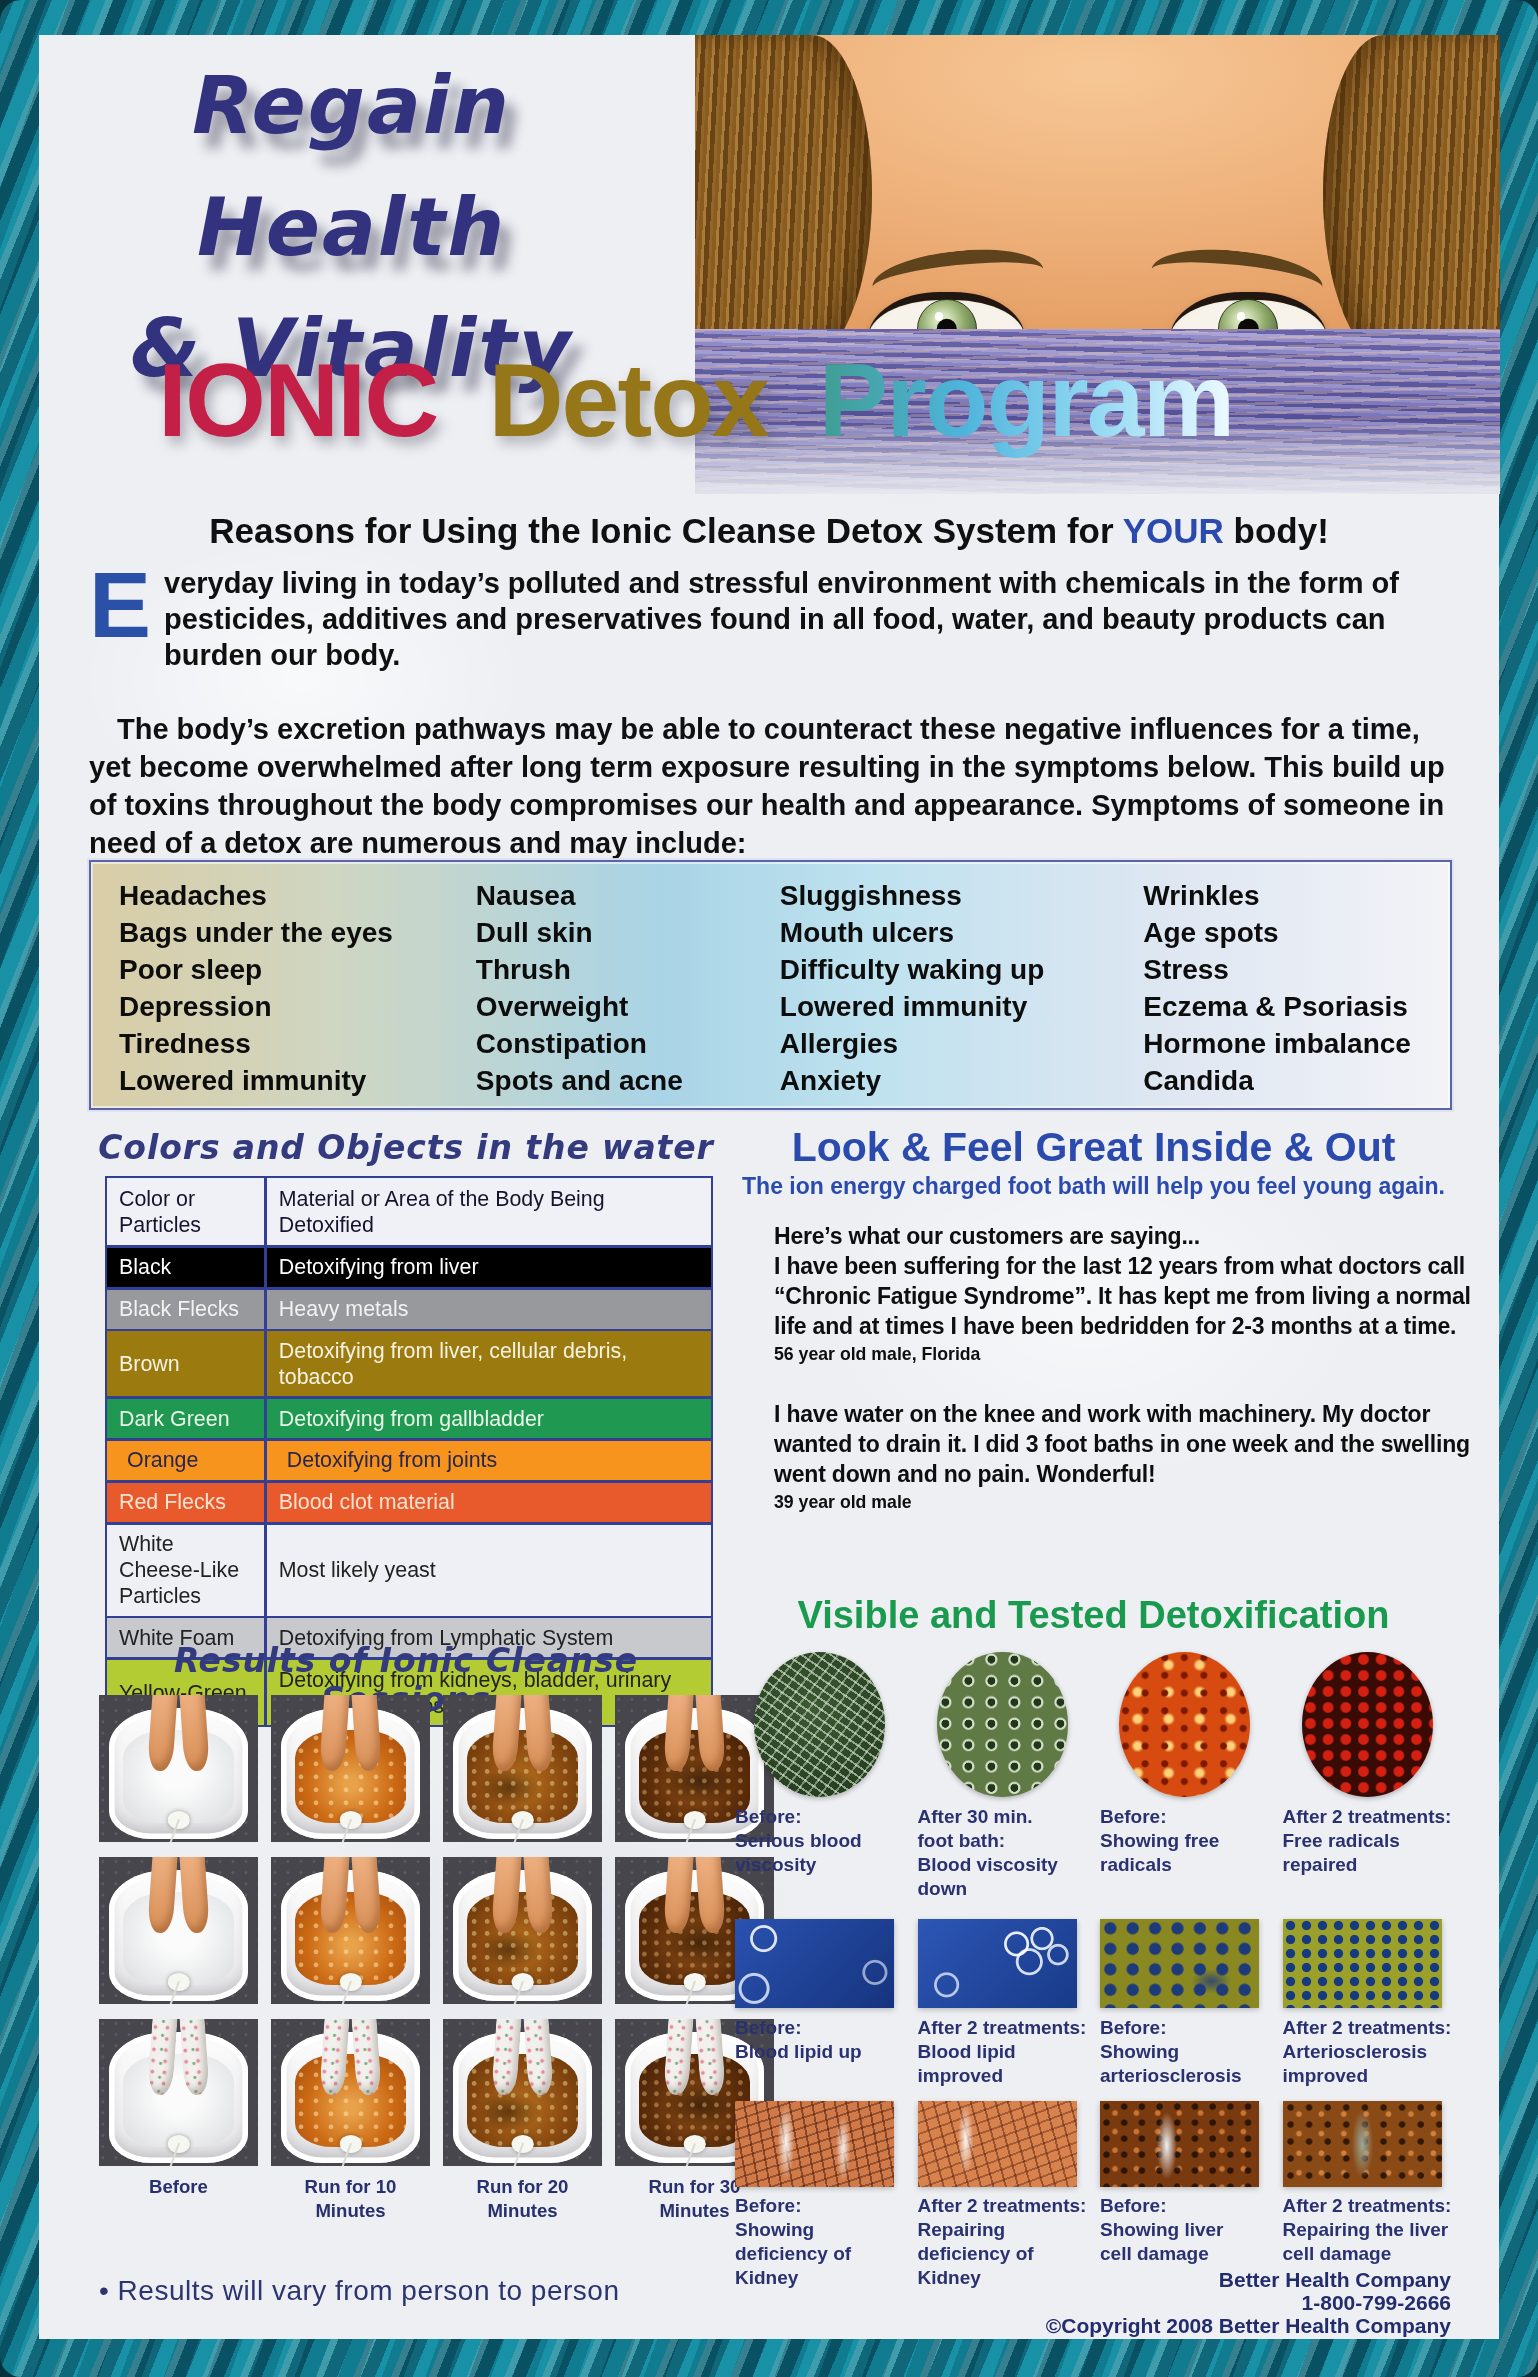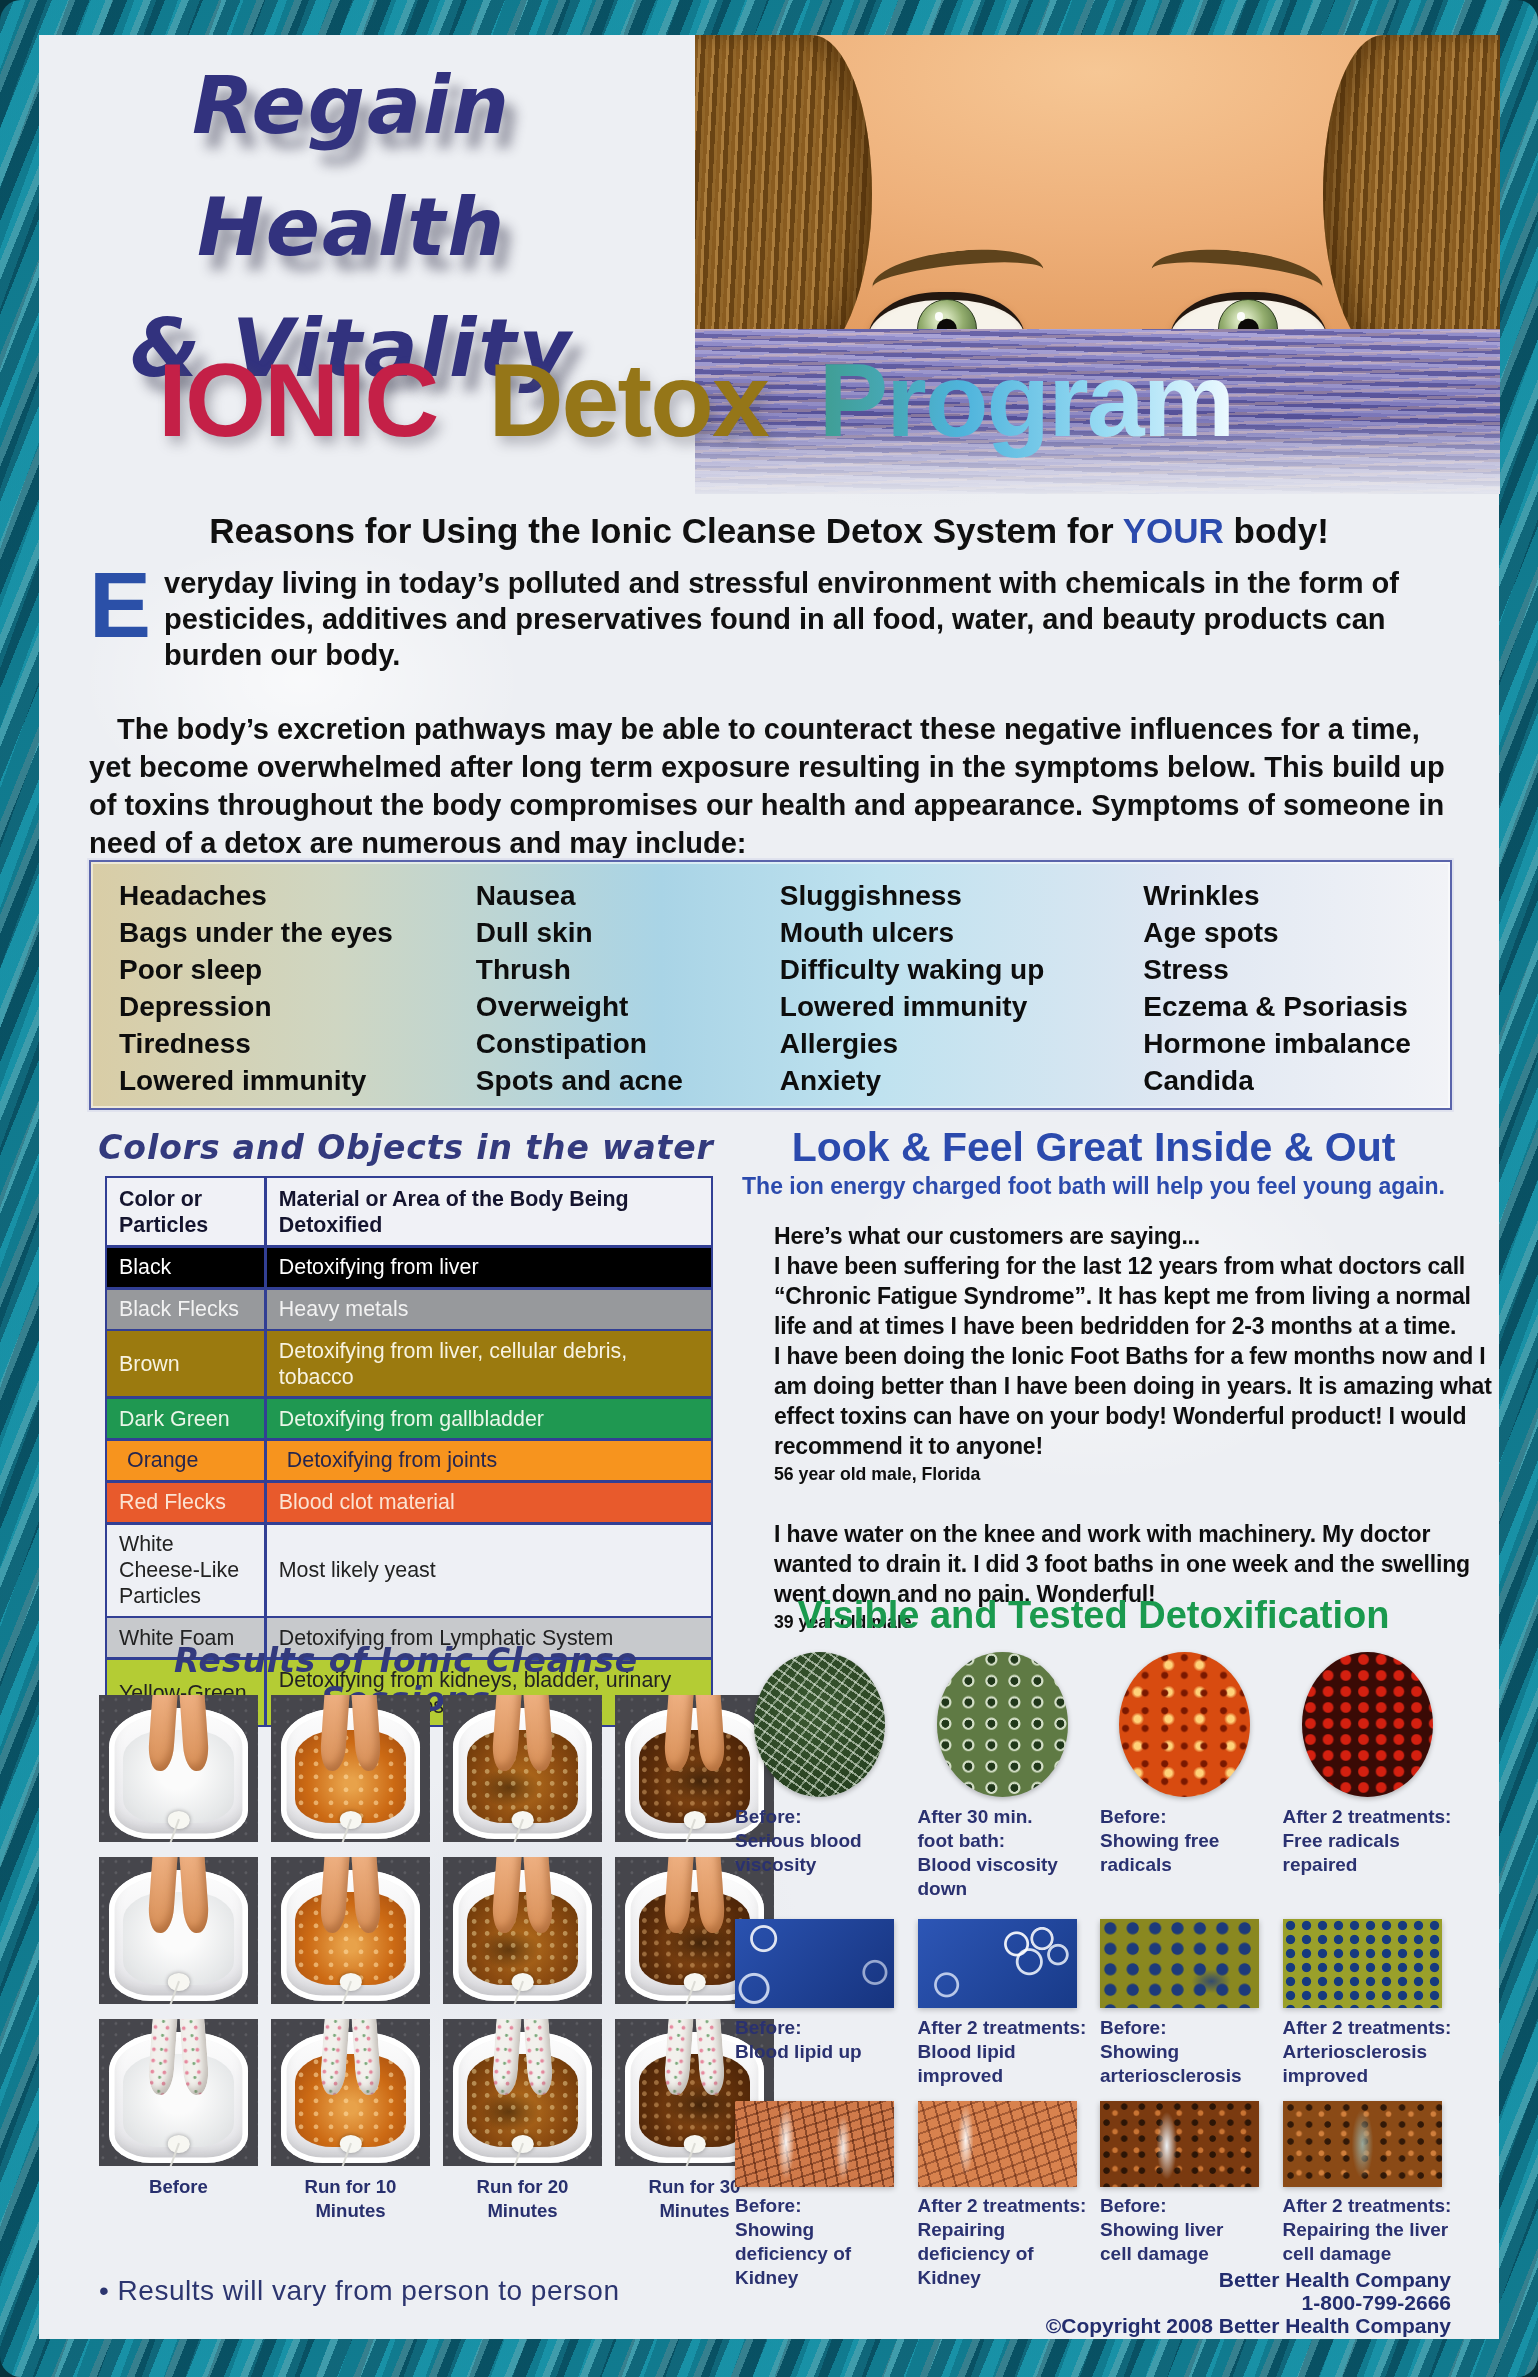--- a/index.html
+++ b/index.html
@@ -86,21 +86,21 @@
   .sym-col.c3{flex:0 0 22.5%;}
   .sym-item{font-size:28px;font-weight:700;color:#0d0d0d;line-height:37px;}
 
   
   .script-sub{font-family:cursive,"DejaVu Sans",sans-serif;font-weight:700;font-style:italic;
     color:#333a7d;text-align:center;letter-spacing:0.9px;}
   .water-heading{position:absolute;left:89px;top:1128px;width:634px;font-size:33px;}
   .water-table{position:absolute;left:105px;top:1176px;width:608px;box-sizing:border-box;
     display:grid;grid-template-columns:157px 1fr;gap:2.8px;background:#323f94;border:2.8px solid #323f94;}
   .wt-cell{padding:6.5px 12px;display:flex;align-items:center;font-size:21.4px;line-height:26px;}
-  .wt-head{background:#f0f1f6;color:#14142e;font-weight:700;min-height:54px;}
+  .wt-head{background:#f0f1f6;color:#14142e;font-weight:400;min-height:54px;}
   .r0{background:#000000;color:#ffffff;}
   .r1{background:#97999c;color:#f2f2f2;}
   .r2{background:#9b7a0f;color:#f7f3e2;}
   .r3{background:#1f9851;color:#eaf6e8;}
   .r4{background:#f7941e;color:#26264e;padding-left:20px;}
   .r5{background:#e85a2c;color:#fbe3d2;}
   .r6{background:#eef0f5;color:#222222;}
   .r7{background:#c7c9cc;color:#222222;}
   .r8{background:#b4cc34;color:#222222;}
 
@@ -437,21 +437,20 @@
 Minutes</div>
   </div>
   <div class="disclaimer">• Results will vary from person to person</div>
 
   <div class="look-heading">Look &amp; Feel Great Inside &amp; Out</div>
   <div class="look-sub">The ion energy charged foot bath will help you feel young again.</div>
 
   <div class="testimonials">
     <p class="t-par">Here’s what our customers are saying...</p>
     <p class="t-par">I have been suffering for the last 12 years from what doctors call “Chronic Fatigue Syndrome”. It has kept me from living a normal life and at times I have been bedridden for 2-3 months at a time.</p>
-    <p class="t-par">I have been doing the Ionic Foot Baths for a few months now and I am doing better than I have been doing in years. It is amazing what effect toxins can have on your body! Wonderful product! I would recommend it to anyone!</p>
     <p class="t-attr">56 year old male, Florida</p>
     <div class="t-gap"></div>
     <p class="t-par">I have water on the knee and work with machinery. My doctor wanted to drain it. I did 3 foot baths in one week and the swelling went down and no pain. Wonderful!</p>
     <p class="t-attr">39 year old male</p>
   </div>
 
   <div class="detox-heading">Visible and Tested Detoxification</div>
 
   <div class="micro-grid">
     <div class="micro-cell">

